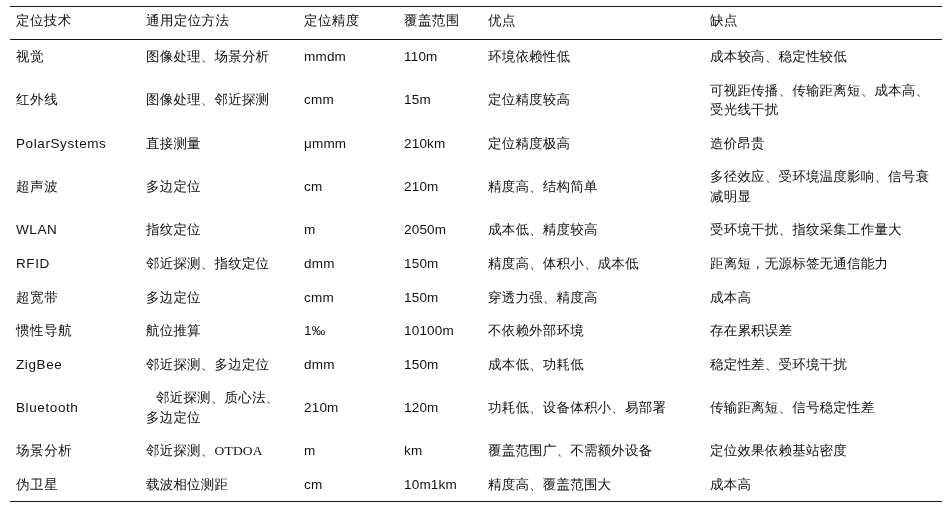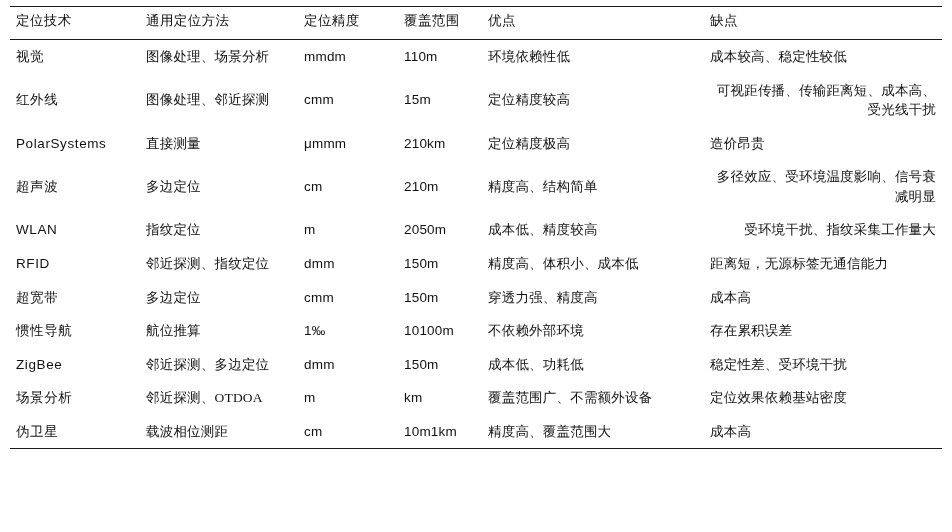--- a/index.html
+++ b/index.html
@@ -61,21 +61,20 @@
   .tech-name {
     letter-spacing: 0.6px;
     margin-left: 28px;
   }
   .num {
     font-family: Liberation Sans, sans-serif;
     letter-spacing: 0.2px;
   }
   .wrap-cell {
     white-space: normal;
-    text-align: right;
   }
   .indent {
     display: inline-block;
     text-indent: 10px;
   }
 </style>
 </head>
 <body>
 
 <div class="sheet">
@@ -165,20 +164,28 @@
       </tr>
       <tr>
         <td class="tech-name latin">ZigBee</td>
         <td>邻近探测、多边定位</td>
         <td class="num">dmm</td>
         <td class="num">150m</td>
         <td>成本低、功耗低</td>
         <td>稳定性差、受环境干扰</td>
       </tr>
       <tr>
+        <td class="tech-name latin">Bluetooth</td>
+        <td class="wrap-cell indent">邻近探测、质心法、多边定位</td>
+        <td class="num">210m</td>
+        <td class="num">120m</td>
+        <td>功耗低、设备体积小、易部署</td>
+        <td>传输距离短、信号稳定性差</td>
+      </tr>
+      <tr>
         <td class="tech-name">场景分析</td>
         <td>邻近探测、OTDOA</td>
         <td class="num">m</td>
         <td class="num">km</td>
         <td>覆盖范围广、不需额外设备</td>
         <td>定位效果依赖基站密度</td>
       </tr>
       <tr>
         <td class="tech-name">伪卫星</td>
         <td>载波相位测距</td>

